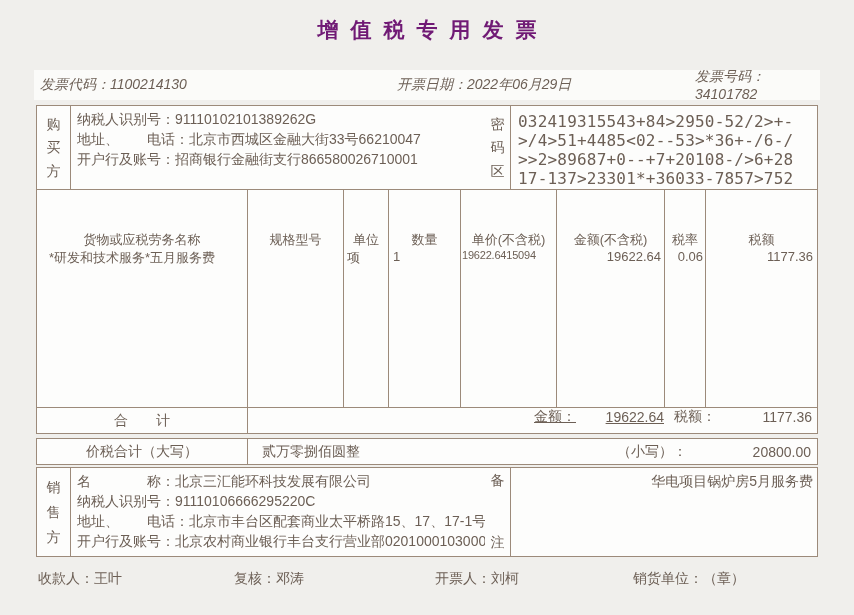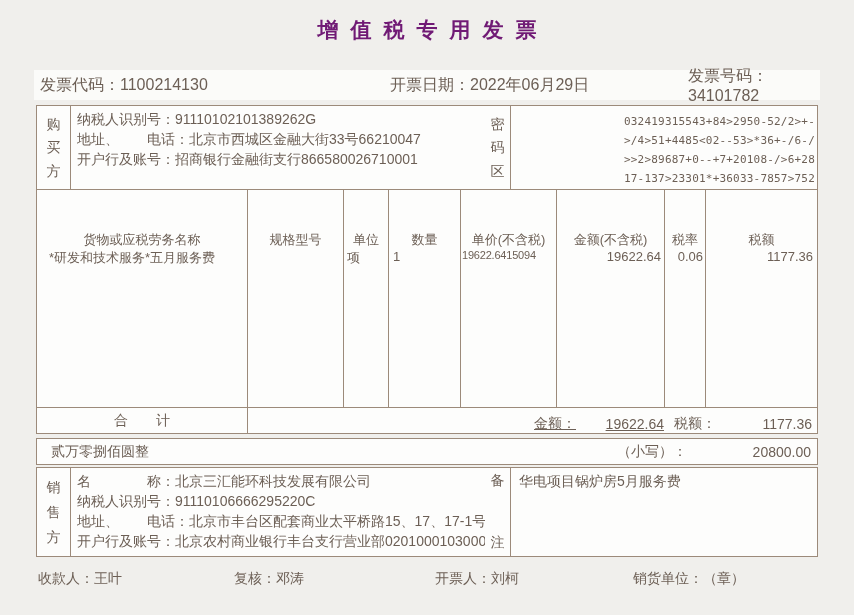--- a/index.html
+++ b/index.html
@@ -12,68 +12,68 @@
   }
   
   .title {
     padding-top:16px; text-align:center;
     font-size:21px; font-weight:bold; letter-spacing:12px; text-indent:12px;
     color:#701a75;
   }
   
   .strip {
     width:786px; height:30px; margin:26px auto 0;
-    background:#fbfbf9; display:flex; align-items:center; font-size:16px;
+    background:#fbfbf9; display:flex; align-items:center; font-size:14px;font-style:italic;
   }
   .strip .seg1 { width:356px; padding-left:6px; }
-  .strip .seg2 { width:298px; }
+  .strip .seg2 { width:298px;margin-left:7px; }
   .strip .seg3 { flex:1; }
   
   .main { width:782px; margin:5px auto 0; font-size:14px; }
   .box { background:#fdfdfc; border:1px solid #9c8a7a; }
   
   .party { display:grid; grid-template-columns:34px 414px 26px 1fr; }
   .buyer-box { height:85px; }
   .seller-box { height:90px; margin-top:2px; }
   .v-label {
     border-right:1px solid #9c8a7a;
     display:flex; flex-direction:column; justify-content:space-around;
     align-items:center; padding:6px 0; line-height:14px;
   }
   .v-label.two { justify-content:space-between; padding:5px 0 7px; }
   .fields { padding:3px 0 0 6px; overflow:hidden; }
   .field-row { line-height:20px; white-space:nowrap; }
   .f-label { display:inline-block; }
   .pw-label { border-right:1px solid #9c8a7a; }
   .pw-area {
     font-family:"DejaVu Sans Mono","Liberation Mono",monospace;
-    font-size:11px; line-height:19px; letter-spacing:0.2px;
-    padding:6px 2px 0 7px; white-space:nowrap; overflow:hidden;text-align:right;
-  }
-  .remark-area { padding:5px 4px 0 8px; }
+    font-size:16px; line-height:19px; letter-spacing:0.2px;
+    padding:6px 2px 0 7px; white-space:nowrap; overflow:hidden;
+  }
+  .remark-area { padding:5px 4px 0 8px;text-align:right; }
   
   .items-box { border-top:none; }
   .items-grid {
     display:grid; grid-template-columns:211px 96px 45px 72px 96px 108px 41px 1fr;
     height:217px;
   }
   .col { border-right:1px solid #9c8a7a; overflow:hidden; }
   .col:last-child { border-right:none; }
   .col-head { text-align:center; padding-top:3px; font-size:13px; height:21px; white-space:nowrap;margin-top:38px; }
   .col-val { font-size:13px; white-space:nowrap; }
   .cv-name { padding-left:12px; }
   .cv-unit { padding-left:3px; }
   .cv-qty { padding-left:4px; }
   .cv-price { font-size:11px; padding-left:1px; letter-spacing:-0.2px; }
   .cv-amount,.cv-rate,.cv-tax { text-align:right; }
   .cv-amount { padding-right:3px; }
   .cv-rate { padding-right:2px; }
   .cv-tax { padding-right:4px; }
   
-  .totals-row { border-top:1px solid #9c8a7a; height:26px; display:flex; align-items:flex-end; }
+  .totals-row { border-top:1px solid #9c8a7a; height:26px; display:flex; align-items:flex-start; }
   .t-left { width:211px; border-right:1px solid #9c8a7a; text-align:center; line-height:25px; }
   .t-mid { width:416px; display:flex; justify-content:flex-end; align-items:center;text-decoration:underline; }
   .t-mid .num { display:inline-block; width:88px; text-align:right; }
   .t-right { flex:1; display:flex; justify-content:flex-end; align-items:center; padding-right:5px; }
   .t-right .num { display:inline-block; width:96px; text-align:right; }
   
   .words-box { margin-top:4px; height:27px; display:flex; align-items:stretch; }
   .w-left { width:211px; border-right:1px solid #9c8a7a; text-align:center; line-height:25px; }
   .w-mid { flex:1; display:flex; align-items:center; }
   .w-words { padding-left:14px;font-family:Liberation Serif, serif; }
@@ -167,20 +167,21 @@
           <span class="num">19622.64</span>
         </div>
         <div class="t-right">
           <span>税额：</span>
           <span class="num">1177.36</span>
         </div>
       </div>
     </div>
 
     <div class="box words-box">
+      <div class="w-left">价税合计（大写）</div>
       <div class="w-mid">
         <span class="w-words">贰万零捌佰圆整</span>
         <span class="w-spacer"></span>
         <span>（小写）：</span>
         <span class="w-num">20800.00</span>
       </div>
     </div>
 
     <div class="box party seller-box">
       <div class="v-label">

